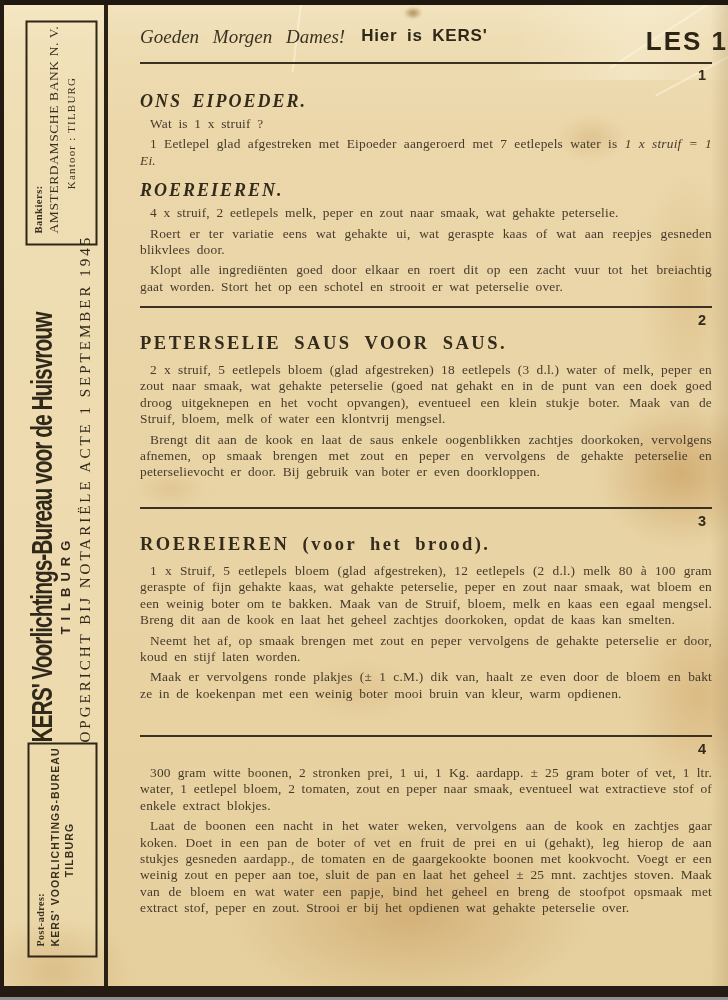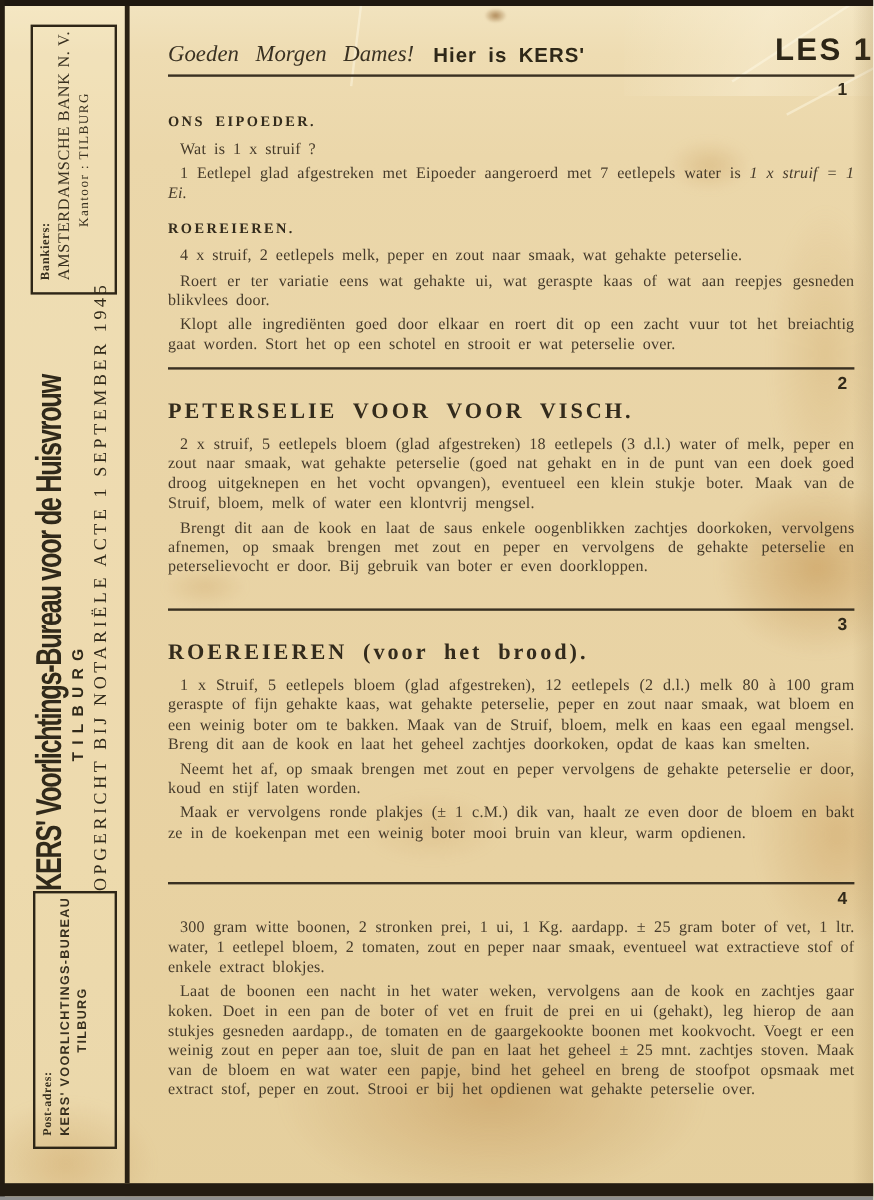--- a/index.html
+++ b/index.html
@@ -39,31 +39,31 @@
   .postal-box{
     left:-45px;top:815px;width:215px;height:70px;box-sizing:border-box;
     border:2px solid #2e2617;padding:5px 9px;color:#38301f;
   }
   .pb-label{font-size:10px;font-weight:bold;letter-spacing:.5px;}
   .pb-line1{font-family:"Liberation Sans",sans-serif;font-weight:bold;font-size:10.5px;letter-spacing:1.1px;margin-top:3px;white-space:nowrap;}
   .pb-line2{font-family:"Liberation Sans",sans-serif;font-weight:bold;font-size:10.5px;letter-spacing:1.1px;margin-top:2px;text-align:center;}
 
   
   .main{position:absolute;left:110px;top:0;width:618px;height:1000px;}
-  .header{position:absolute;left:30px;right:0;top:26px;display:flex;align-items:flex-end;}
+  .header{position:absolute;left:30px;right:0;top:26px;display:flex;align-items:flex-start;}
   .greeting{font-style:italic;font-size:19px;word-spacing:9px;color:#3a3223;}
   .tagline{font-family:"Liberation Sans",sans-serif;font-weight:bold;font-size:17px;margin-left:16px;letter-spacing:.8px;word-spacing:4px;color:#2f2819;}
   .lesson{margin-left:auto;font-family:Liberation Sans, sans-serif;font-weight:bold;font-size:26px;letter-spacing:2px;color:#2c2516;}
   .header-rule{position:absolute;left:30px;right:16px;top:62px;border-top:2px solid #3a3122;}
 
   .section{position:absolute;left:30px;right:16px;}
   #sec1{top:66px;}  #sec2{top:306px;}  #sec3{top:507px;}  #sec4{top:735px;}
   .sec-rule{border-top:2px solid #3a3122;}
   .sec-num{text-align:right;font-family:"Liberation Sans",sans-serif;font-weight:bold;font-size:14.5px;padding-right:6px;margin-top:5px;line-height:15px;color:#322a1a;}
-  .title-sm{font-size:12px;font-weight:bold;letter-spacing:2px;word-spacing:4px;margin-top:9px;line-height:18px;color:#332b1c;}
+  .title-sm{font-size:18px;font-weight:bold;letter-spacing:2px;word-spacing:4px;margin-top:9px;line-height:18px;color:#332b1c;font-style:italic;}
   .title-lg{font-size:18.5px;font-weight:bold;letter-spacing:2.5px;word-spacing:6px;margin-top:4px;line-height:22px;color:#332b1c;}
   .section p{margin:4px 0 0;text-align:justify;text-indent:10px;font-size:13.4px;line-height:16.4px;word-spacing:3px;letter-spacing:.2px;color:#463b2b;}
   .em{font-style:italic;}
   .mt6{margin-top:6px !important;font-family:Liberation Serif, serif;}
   .mt8{margin-top:8px !important;}
   .mt12{margin-top:12px !important;}
 
   
   .stain{position:absolute;border-radius:50%;pointer-events:none;mix-blend-mode:multiply;filter:blur(4px);}
   .st1{left:230px;top:822px;width:360px;height:185px;background:radial-gradient(ellipse at center,rgba(193,140,66,.33),rgba(193,140,66,0) 70%);}
@@ -140,21 +140,21 @@
       <p><span>1 Eetlepel glad afgestreken met Eipoeder aangeroerd met 7 eetlepels water is</span> <span class="em">1 x struif = 1 Ei.</span></p>
       <div class="title-sm mt12">ROEREIEREN.</div>
       <p class="mt6">4 x struif, 2 eetlepels melk, peper en zout naar smaak, wat gehakte peterselie.</p>
       <p>Roert er ter variatie eens wat gehakte ui, wat geraspte kaas of wat aan reepjes gesneden blikvlees door.</p>
       <p>Klopt alle ingrediënten goed door elkaar en roert dit op een zacht vuur tot het breiachtig gaat worden. Stort het op een schotel en strooit er wat peterselie over.</p>
     </div>
 
     <div class="section" id="sec2">
       <div class="sec-rule"></div>
       <div class="sec-num">2</div>
-      <div class="title-lg">PETERSELIE VOOR VOOR VISCH.</div>
+      <div class="title-lg">PETERSELIE SAUS VOOR SAUS.</div>
       <p class="mt8">2 x struif, 5 eetlepels bloem (glad afgestreken) 18 eetlepels (3 d.l.) water of melk, peper en zout naar smaak, wat gehakte peterselie (goed nat gehakt en in de punt van een doek goed droog uitgeknepen en het vocht opvangen), eventueel een klein stukje boter. Maak van de Struif, bloem, melk of water een klontvrij mengsel.</p>
       <p>Brengt dit aan de kook en laat de saus enkele oogenblikken zachtjes doorkoken, vervolgens afnemen, op smaak brengen met zout en peper en vervolgens de gehakte peterselie en peterselievocht er door. Bij gebruik van boter er even doorkloppen.</p>
     </div>
 
     <div class="section" id="sec3">
       <div class="sec-rule"></div>
       <div class="sec-num">3</div>
       <div class="title-lg">ROEREIEREN (voor het brood).</div>
       <p class="mt8">1 x Struif, 5 eetlepels bloem (glad afgestreken), 12 eetlepels (2 d.l.) melk 80 à 100 gram geraspte of fijn gehakte kaas, wat gehakte peterselie, peper en zout naar smaak, wat bloem en een weinig boter om te bakken. Maak van de Struif, bloem, melk en kaas een egaal mengsel. Breng dit aan de kook en laat het geheel zachtjes doorkoken, opdat de kaas kan smelten.</p>
       <p>Neemt het af, op smaak brengen met zout en peper vervolgens de gehakte peterselie er door, koud en stijf laten worden.</p>

